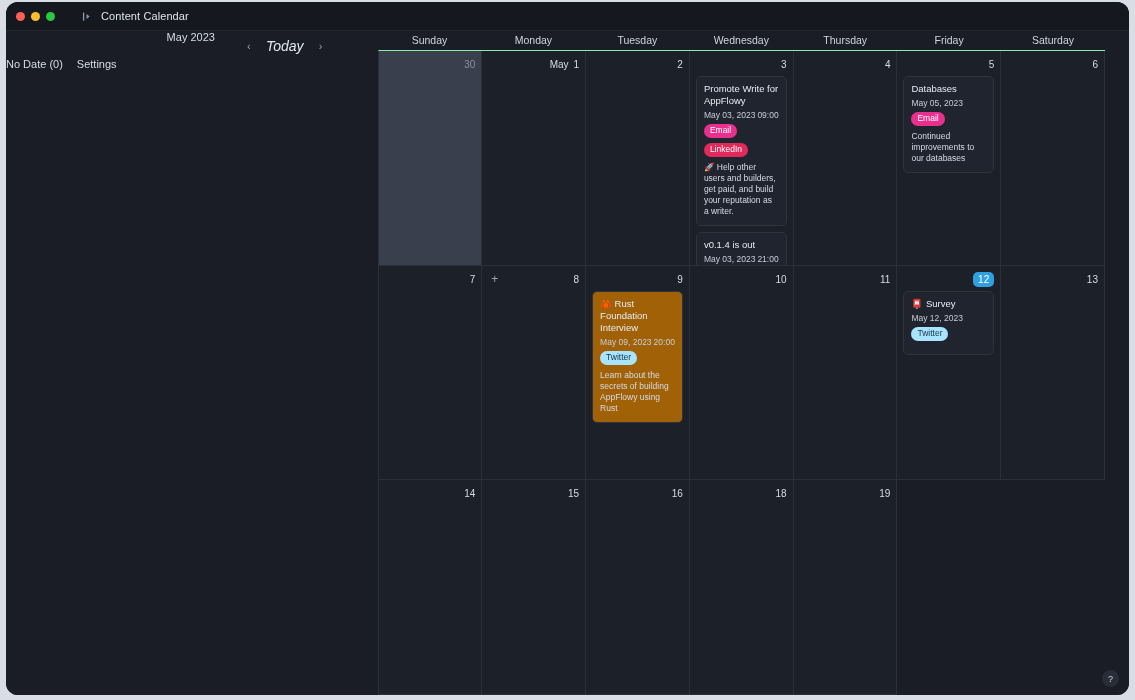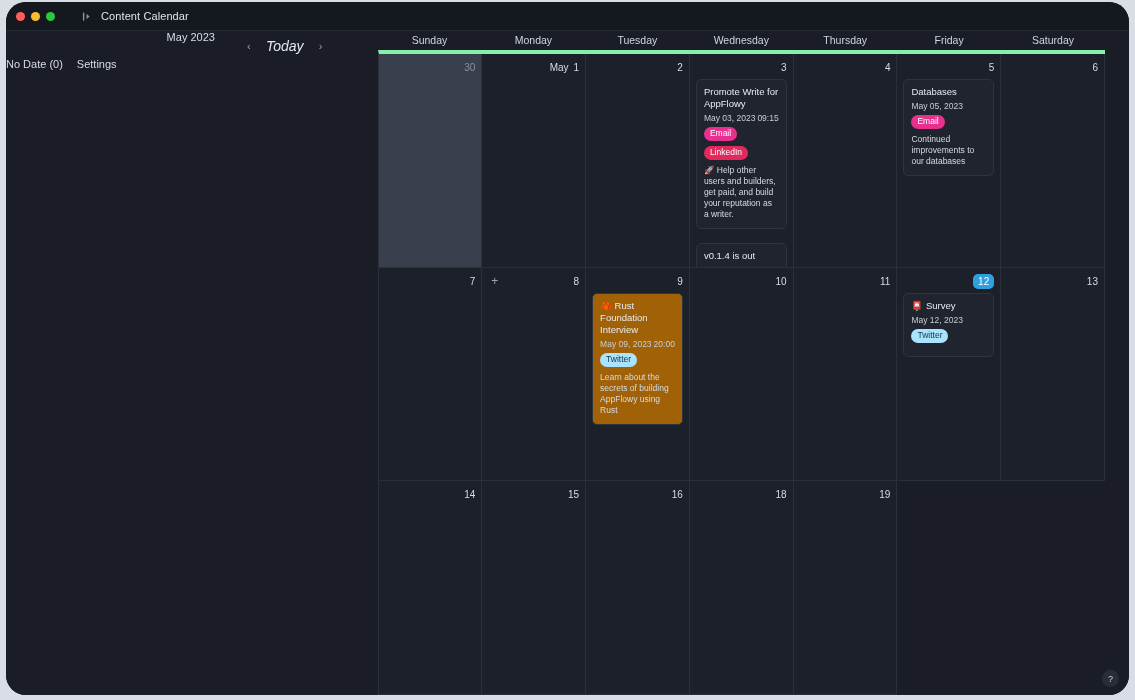--- a/index.html
+++ b/index.html
@@ -7,21 +7,21 @@
     width: 1135px; height: 700px;
     background: #d9dde6;
     font-family: "Liberation Sans", sans-serif;
     overflow: hidden;
   }
   #window {
     position: absolute;
     left: 6px; top: 2px;
     width: 1123px; height: 693px;
     background: #15181f;
-    border-radius: 20px;
+    border-radius: 12px;
     overflow: hidden;
     display: flex;
     flex-direction: column;
   }
   
   #titlebar {
     height: 29px;
     background: #15181f;
     display: flex;
     align-items: center;
@@ -118,21 +118,21 @@
     font-size: 10.5px;
     color: #cfd4df;
     text-align: center;
     line-height: 19px;
   }
   #grid {
     flex: 1 1 auto;
     display: grid;
     grid-template-columns: repeat(7, 1fr);
     grid-auto-rows: 1fr;
-    border-top: 4px solid #86efac;
+    border-top: 1px solid #86efac;
     border-left: 1px solid #2a2f3a;
     min-height: 0;
     overflow: hidden;
   }
   .cell {
     border-right: 1px solid #2a2f3a;
     border-bottom: 1px solid #2a2f3a;
     background: #1c2029;
     padding: 5px 6px 0 6px;
     display: flex;
@@ -166,21 +166,21 @@
   .daynum { font-size: 10px; color: #d7dbe4; }
   .cell.dim .daynum { color: #8b90a0; }
   .daynum.today {
     background: #2f9fe0;
     color: #ffffff;
     border-radius: 5px;
     padding: 2px 5px;
     font-size: 10px;
     line-height: 11px;
   }
-  .events { margin-top: 3px; display: flex; flex-direction: column; gap: 14px; }
+  .events { margin-top: 3px; display: flex; flex-direction: column; gap: 6px; }
   
   .ev {
     background: #20242e;
     border: 1px solid #2e333e;
     border-radius: 5px;
     padding: 6px 7px 8px 7px;
   }
   .ev-title {
     font-size: 9.5px;
     color: #e6eaf2;
@@ -296,21 +296,21 @@
             <div class="cell-head">
               <div class="daynum-wrap">
                 <span class="daynum">3</span>
               </div>
             </div>
             <div class="events">
               <div class="ev" style="background: rgb(32, 36, 46);">
                 <div class="ev-title">Promote Write for AppFlowy</div>
                 <div class="ev-meta">
                   <span>May 03, 2023</span>
-                  <span class="ev-time">09:15</span>
+                  <span class="ev-time">09:00</span>
                 </div>
                 <div class="ev-tags">
                   <span class="tag" style="background: rgb(233, 48, 143); color: rgb(255, 255, 255);">Email</span>
                   <span class="tag" style="background: rgb(225, 41, 91); color: rgb(255, 255, 255);">LinkedIn</span>
                 </div>
                 <div class="ev-body">🚀 Help other users and builders, get paid, and build your reputation as a writer.</div>
               </div>
               <div class="ev" style="background: rgb(32, 36, 46);">
                 <div class="ev-title">v0.1.4 is out</div>
                 <div class="ev-meta">

